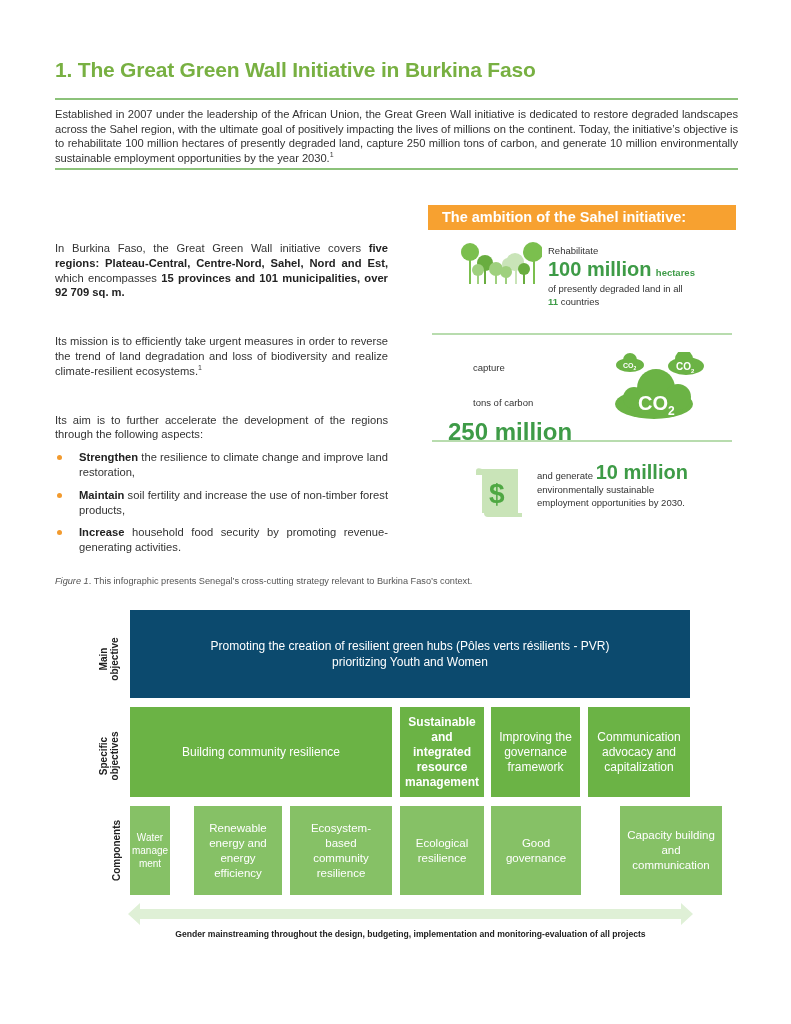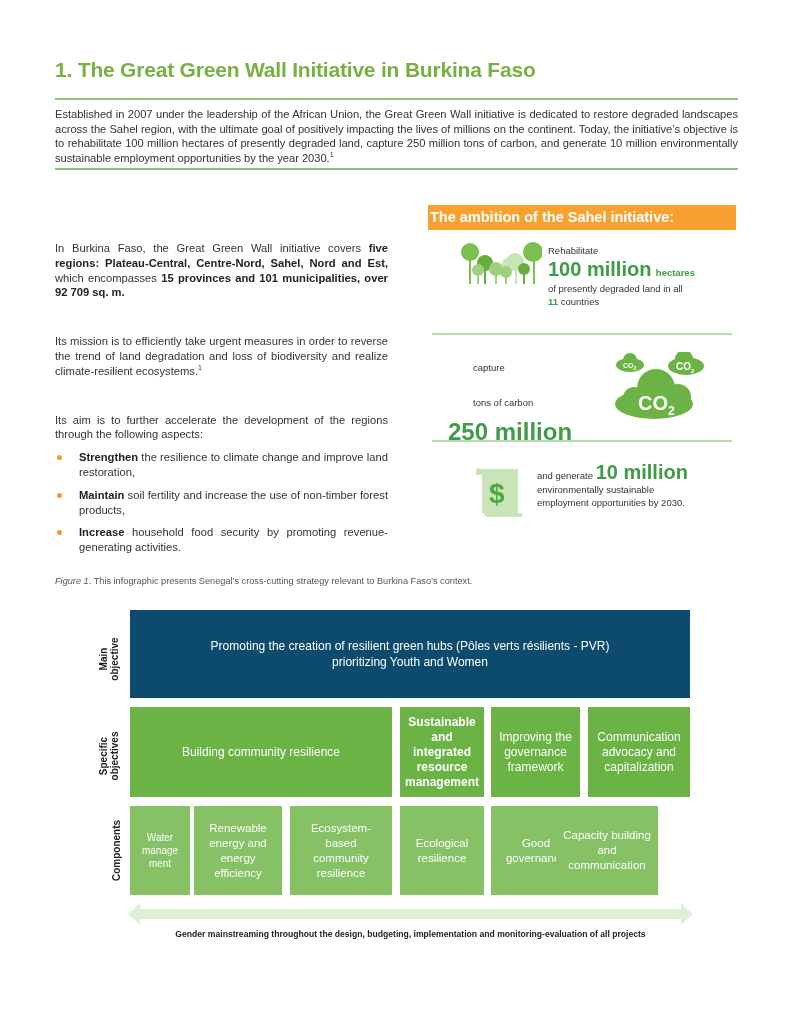--- a/index.html
+++ b/index.html
@@ -12,21 +12,21 @@
   .intro { left: 55px; top: 107px; width: 683px; font-size: 11.2px; line-height: 14.6px; color: #333; text-align: justify; letter-spacing: -0.05px; }
 
   .left-col { left: 55px; top: 207px; width: 333px; font-size: 11.2px; line-height: 14.8px; color: #333; }
   .left-col p { text-align: justify; margin-bottom: 14px; margin-top: 34px; }
   .left-col b { font-weight: bold; color: #222; }
   .bullets { list-style: none; }
   .bullets li { position: relative; padding-left: 24px; margin-bottom: 8px; text-align: justify; }
   .bullet-dot { position: absolute; left: 2px; top: 5px; width: 5px; height: 5px; border-radius: 50%; background: #f29a2e; }
   sup { font-size: 7px; vertical-align: super; line-height: 0; }
 
-  .ambition-bar { left: 428px; top: 205px; width: 308px; height: 25px; background: #f7a130; color: #fff; font-weight: bold; font-size: 14.5px; padding: 4px 0 0 2px; }
+  .ambition-bar { left: 428px; top: 205px; width: 308px; height: 25px; background: #f7a130; color: #fff; font-weight: bold; font-size: 14.5px; padding: 4px 0 0 14px; }
   .right-rule { height: 1.5px; background: #b8dcae; }
 
   .small { font-size: 9.5px; color: #333; }
   .big-green { font-weight: bold; color: #3e9b47; }
 
   .caption { left: 55px; top: 576px; font-size: 9.2px; color: #555; }
   .caption i { font-style: italic; }
 
   .box { position: absolute; display: flex; align-items: center; justify-content: center; text-align: center; color: #ffffff; }
   .main-box { background: #0c4a6e; font-size: 12px; line-height: 16px; }
@@ -152,23 +152,23 @@
       <div>Promoting the creation of resilient green hubs (Pôles verts résilients - PVR)</div>
       <div>prioritizing Youth and Women</div>
     </div>
 </div>
 
 <div class="box spec-box" style="left:130px; top:707px; width:262px; height:90px;">Building community resilience</div>
 <div class="box spec-box" style="left:400px; top:707px; width:84px; height:90px; padding:0 4px;font-weight:bold;">Sustainable and integrated resource management</div>
 <div class="box spec-box" style="left:491px; top:707px; width:89px; height:90px; padding:0 6px;">Improving the governance framework</div>
 <div class="box spec-box" style="left:588px; top:707px; width:102px; height:90px; padding:0 6px;">Communication advocacy and capitalization</div>
 
-<div class="box comp-box" style="left:130px; top:806px; width:60px; height:89px; font-size:10px; line-height:13px; padding:0 2px;">Water manage ment</div>
+<div class="box comp-box" style="left:130px; top:806px; width:40px; height:89px; font-size:10px; line-height:13px; padding:0 2px;">Water manage ment</div>
 <div class="box comp-box" style="left:194px; top:806px; width:88px; height:89px; padding:0 8px;">Renewable energy and energy efficiency</div>
 <div class="box comp-box" style="left:290px; top:806px; width:102px; height:89px; padding:0 14px;">Ecosystem-based community resilience</div>
 <div class="box comp-box" style="left:400px; top:806px; width:84px; height:89px; padding:0 6px;">Ecological resilience</div>
 <div class="box comp-box" style="left:491px; top:806px; width:90px; height:89px; padding:0 14px;">Good governance</div>
-<div class="box comp-box" style="left:556px; top:806px; width:102px; height:89px; padding:0 6px;">Capacity building and communication</div>
+<div class="box comp-box" style="left:620px; top:806px; width:102px; height:89px; padding:0 6px;">Capacity building and communication</div>
 
 <svg class="abs" style="left:128px; top:902px;" width="565" height="24" viewBox="0 0 565 24">
   <polygon points="0,12 12,1 12,7 553,7 553,1 565,12 553,23 553,17 12,17 12,23" fill="#dff0d6"></polygon>
 </svg>
 <div class="abs gender">Gender mainstreaming throughout the design, budgeting, implementation and monitoring-evaluation of all projects</div>
 
 </body></html>

